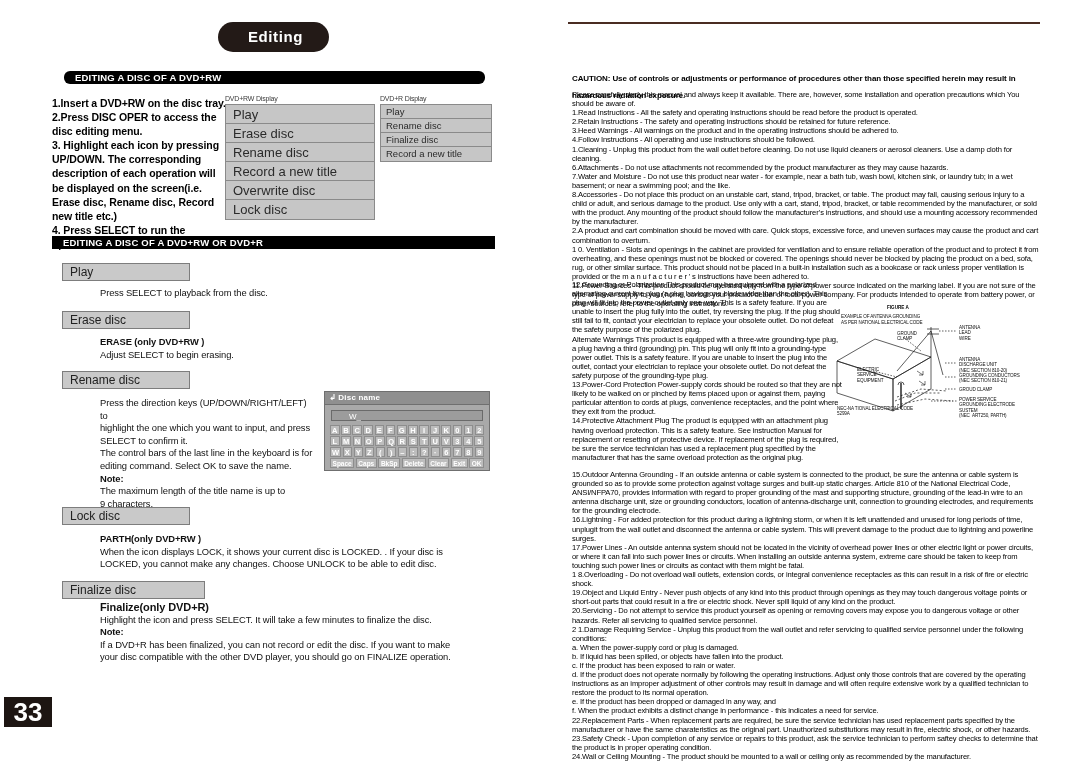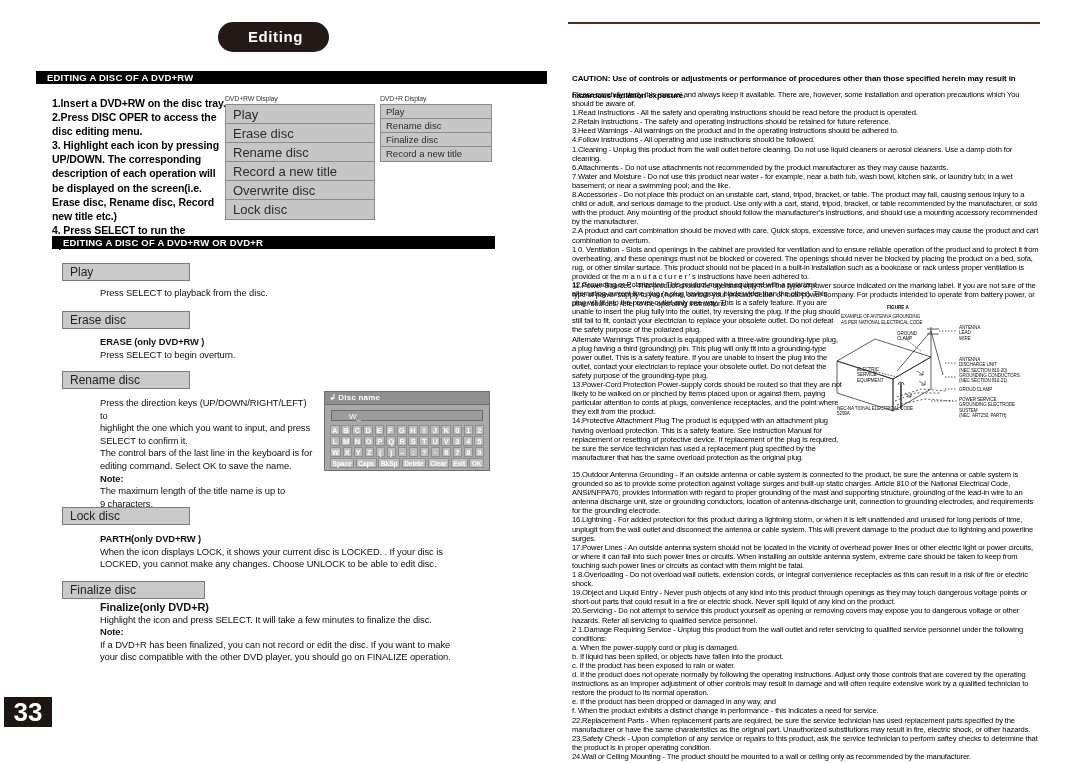--- a/index.html
+++ b/index.html
@@ -142,21 +142,21 @@
 </head>
 <body>
 
 <div class="page page-left">
 
   <div class="title-row" style="left:52px;top:22px;width:443px;flex-direction:column;">
     <div class="title-pill">Editing</div>
     <div class="title-rule"></div>
   </div>
 
-  <div class="sec-bar" style="left:36px;top:71px;width:511px;">EDITING A DISC OF A DVD+RW</div>
+  <div class="sec-bar" style="left:64px;top:71px;width:421px;border-radius:6px;">EDITING A DISC OF A DVD+RW</div>
 
   <div class="steps" style="left:52px;top:96px;width:175px;">
     <div>1.Insert a DVD+RW on the disc tray.</div>
     <div>2.Press DISC OPER to access the</div>
     <div>disc editing menu.</div>
     <div>3. Highlight each icon by pressing</div>
     <div>UP/DOWN. The corresponding</div>
     <div>description of each operation will</div>
     <div>be displayed on the screen(i.e.</div>
     <div>Erase disc, Rename disc, Record</div>
@@ -186,21 +186,21 @@
   <div class="sec-bar" style="left:52px;top:236px;width:443px;">EDITING A DISC OF A DVD+RW OR DVD+R</div>
 
   <div class="chip" style="left:62px;top:263px;width:128px;">Play</div>
   <div class="body-txt" style="left:100px;top:287px;width:330px;">
     <div>Press SELECT to playback from the disc.</div>
   </div>
 
   <div class="chip" style="left:62px;top:311px;width:128px;">Erase disc</div>
   <div class="body-txt" style="left:100px;top:336px;width:330px;">
     <div class="bold-lead">ERASE (only DVD+RW )</div>
-    <div>Press SELECT to begin overturn.</div>
+    <div>Adjust SELECT to begin erasing.</div>
   </div>
 
   <div class="chip" style="left:62px;top:371px;width:128px;">Rename disc</div>
   <div class="body-txt" style="left:100px;top:397px;width:215px;">
     <div>Press the direction keys (UP/DOWN/RIGHT/LEFT) to</div>
     <div>highlight the one which you want to input, and press</div>
     <div>SELECT to confirm it.</div>
     <div>The control bars of the last line in the keyboard is for</div>
     <div>editing command. Select OK to save the name.</div>
     <div class="bold-lead">Note:</div>

